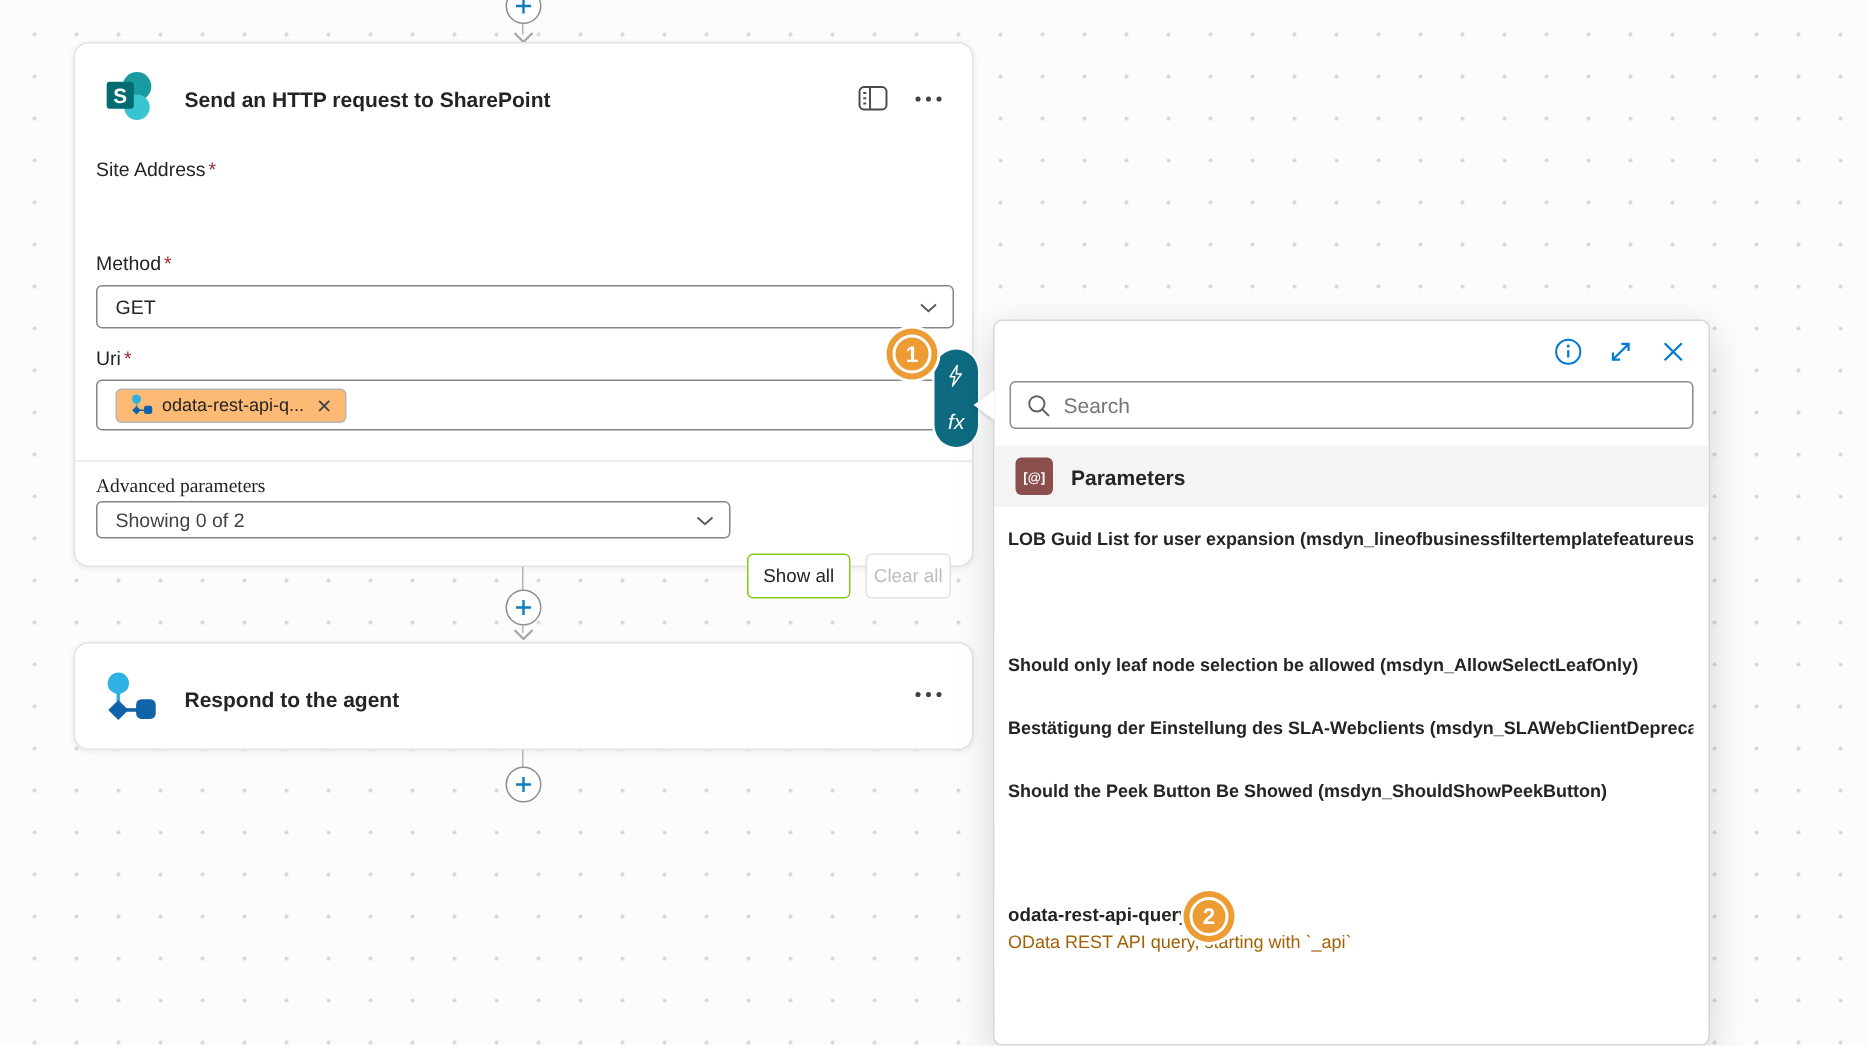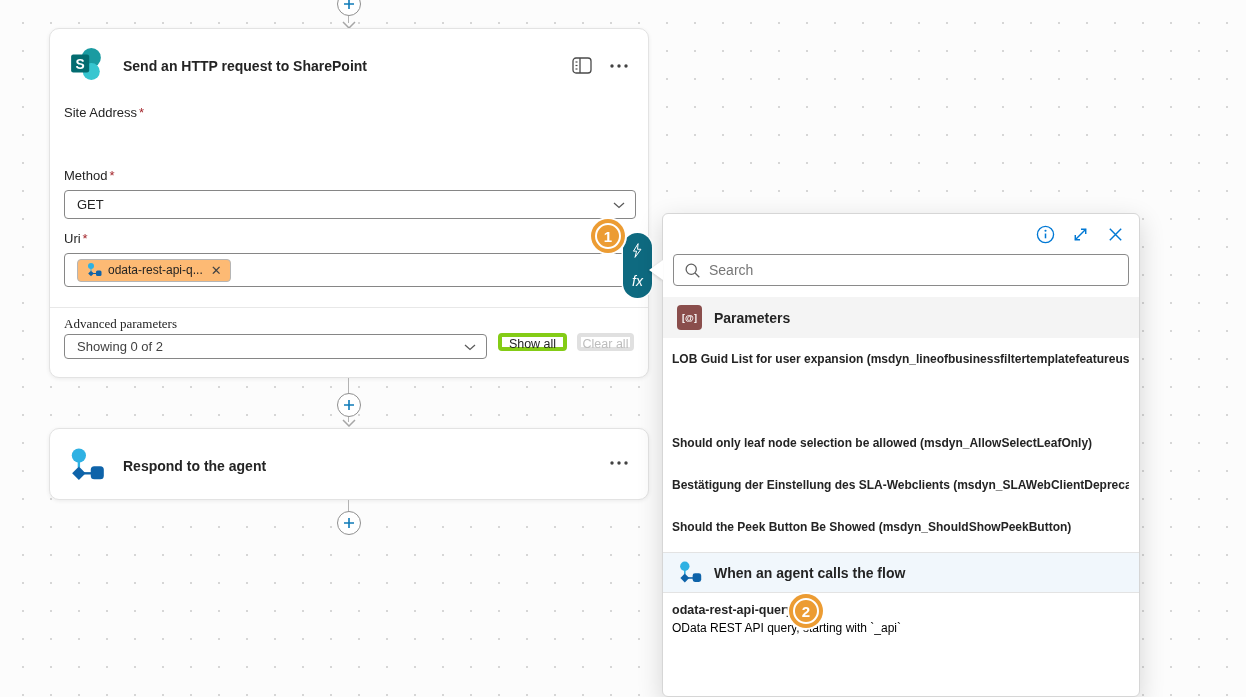--- a/index.html
+++ b/index.html
@@ -34,23 +34,23 @@
     border:1px solid #868686; border-radius:4px; background:#fff;
     font-size:13px; color:#242424; display:flex; align-items:center;
     padding:0 12px; cursor:pointer; }
   .input-box .chev { position:absolute; right:10px; top:11px; }
   .divider { position:absolute; left:0; right:0; height:1px; background:#e8e8e8; }
   .token-pill { display:inline-flex; align-items:center; gap:6px; height:23px;
     border:1px solid #b5b5b5; border-radius:4px; padding:0 8px; background:#fdba74;
     font-size:12px; color:#242424; cursor:pointer; }
   .token-x { border:none; background:none; font-size:13px; color:#444;
     cursor:pointer; line-height:1; padding:0 0 0 2px; }
-  .small-btn { position:absolute; height:18px; border:4px solid #84cc16;
+  .small-btn { position:absolute; height:30px; border:1px solid #84cc16;
     border-radius:4px; background:#fff; font-size:12.5px; color:#242424;
-    cursor:pointer; font-family:inherit; }
+    cursor:pointer; font-family:inherit;margin-top:36px; }
   .small-btn.disabled { border-color:#e0e0e0; color:#bdbdbd; cursor:default; }
 
   
   #fx-pill { position:absolute; left:623px; top:233px; width:29px; height:65px;
     border-radius:15px; background:#0e6a80; box-shadow:0 0 0 1.5px #fff;
     display:flex; flex-direction:column; align-items:center;
     justify-content:space-between; padding:9px 0; z-index:5; }
   #fx-pill button { background:none; border:none; cursor:pointer; color:#fff;
     display:flex; align-items:center; justify-content:center; padding:0; }
   .fx-text { font-family:Liberation Sans, sans-serif; font-style:italic;
@@ -90,21 +90,21 @@
   .param-icon { width:25px; height:25px; border-radius:4px; background:#8a4e4c;
     color:#fff; font-size:9px; display:flex; align-items:center;
     justify-content:center; font-weight:700; }
   .p-item { position:absolute; left:0; width:466px; height:42px; display:flex;
     align-items:center; padding-left:9px; font-size:12px; font-weight:700;
     color:#242424; white-space:nowrap; overflow:hidden; cursor:pointer;
     background:#fff; }
   #odata-item { position:absolute; left:0; top:381px; width:466px; height:52px;
     padding:8px 0 0 9px; cursor:pointer; background:#fff; }
   #odata-title { font-size:12.5px; font-weight:700; color:#242424; }
-  #odata-desc { font-size:12px; color:#000000; margin-top:4px; }
+  #odata-desc { font-size:12px; color:#a16207; margin-top:4px; }
 </style>
 </head>
 <body>
 
 <div id="canvas">
 
   <div class="plus-node" style="left:337px; top:-8px;">
     <svg width="12" height="12">
         <path d="M6 1v10M1 6h10" stroke="#0f7bb8" stroke-width="1.6" fill="none"></path>
       </svg>
@@ -268,30 +268,20 @@
     <div class="section-hdr" id="params-hdr">
       <span class="param-icon">[@]</span>
       <span class="hdr-label">Parameters</span>
     </div>
 
     <div class="p-item" style="top:124px;">LOB Guid List for user expansion (msdyn_lineofbusinessfiltertemplatefeatureusere...</div>
     <div class="p-item" style="top:208px;">Should only leaf node selection be allowed (msdyn_AllowSelectLeafOnly)</div>
     <div class="p-item" style="top:250px;">Bestätigung der Einstellung des SLA-Webclients (msdyn_SLAWebClientDeprecatio...</div>
     <div class="p-item" style="top:292px;">Should the Peek Button Be Showed (msdyn_ShouldShowPeekButton)</div>
 
-    <div class="section-hdr" id="agent-hdr">
-      <svg width="25" height="25" viewBox="0 0 32 32">
-        <circle cx="10" cy="8" r="6" fill="#2fb1e3"></circle>
-          <rect x="9" y="13" width="2" height="5" fill="#2fb1e3"></rect>
-        <rect x="6" y="19" width="8" height="8" fill="#0e63a9" transform="rotate(45 10 23)"></rect>
-        <rect x="13" y="22" width="8" height="2" fill="#0e63a9"></rect>
-        <rect x="20" y="17" width="11" height="11" rx="3" fill="#0e63a9"></rect>
-      </svg>
-      <span class="hdr-label">When an agent calls the flow</span>
-    </div>
 
     <div id="odata-item">
       <div id="odata-title">odata-rest-api-query</div>
       <div id="odata-desc">OData REST API query, starting with `_api`</div>
     </div>
   </div>
 
   <div class="badge" style="left:789px; top:594px;">
     <div class="ring">2</div>
   </div>

